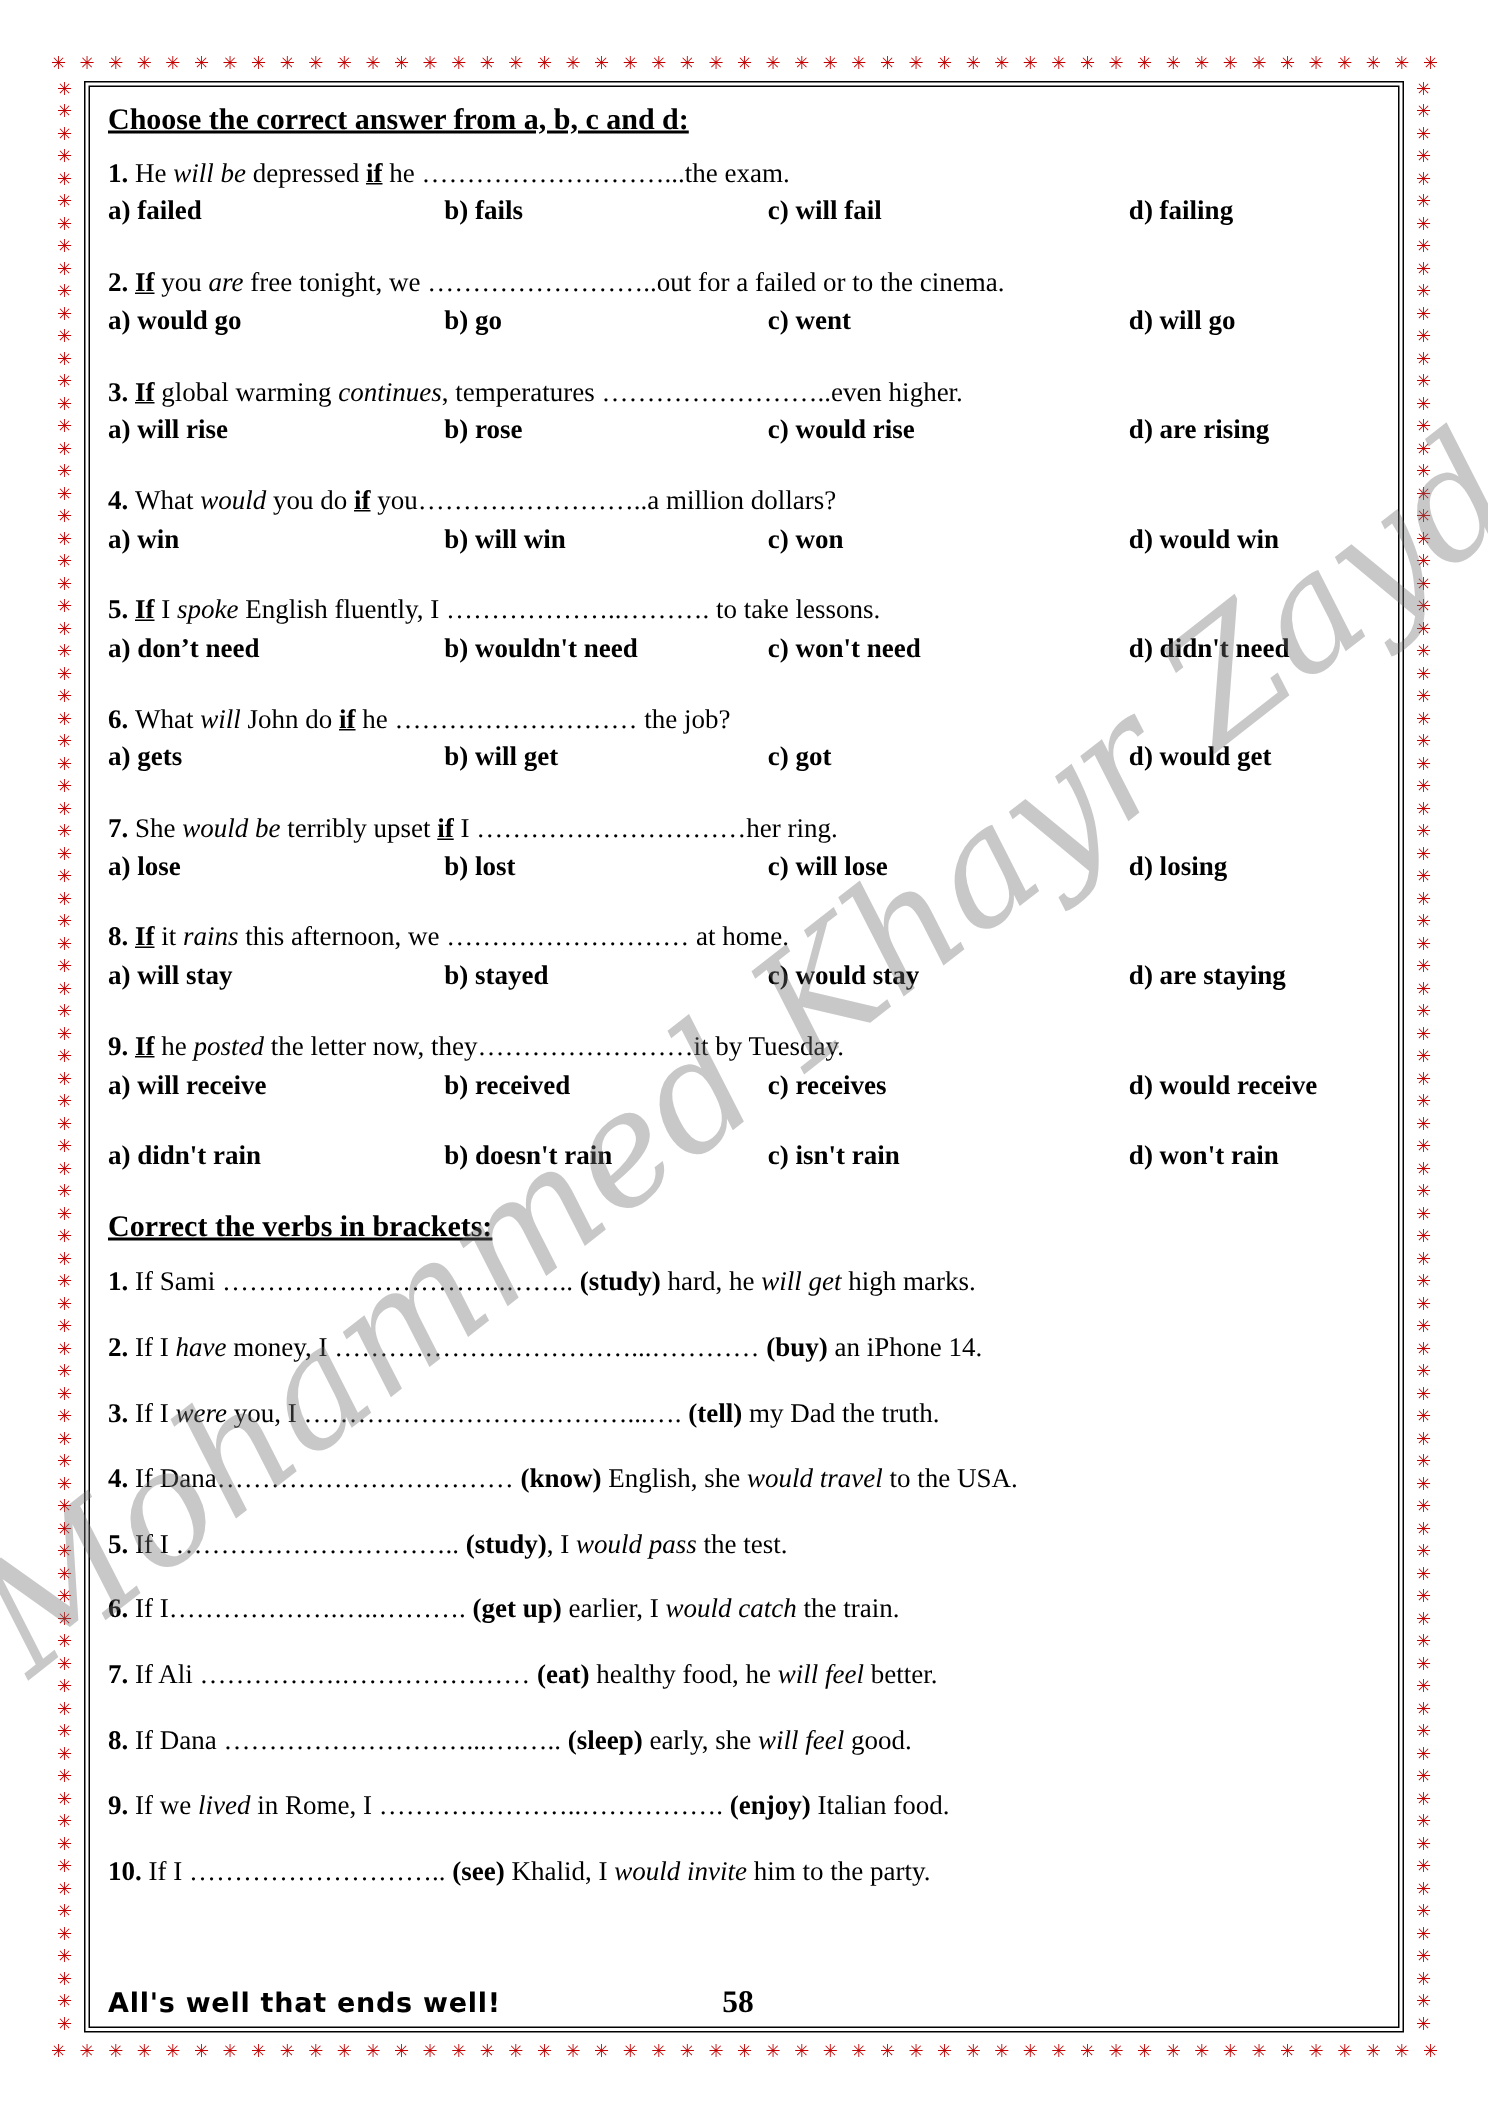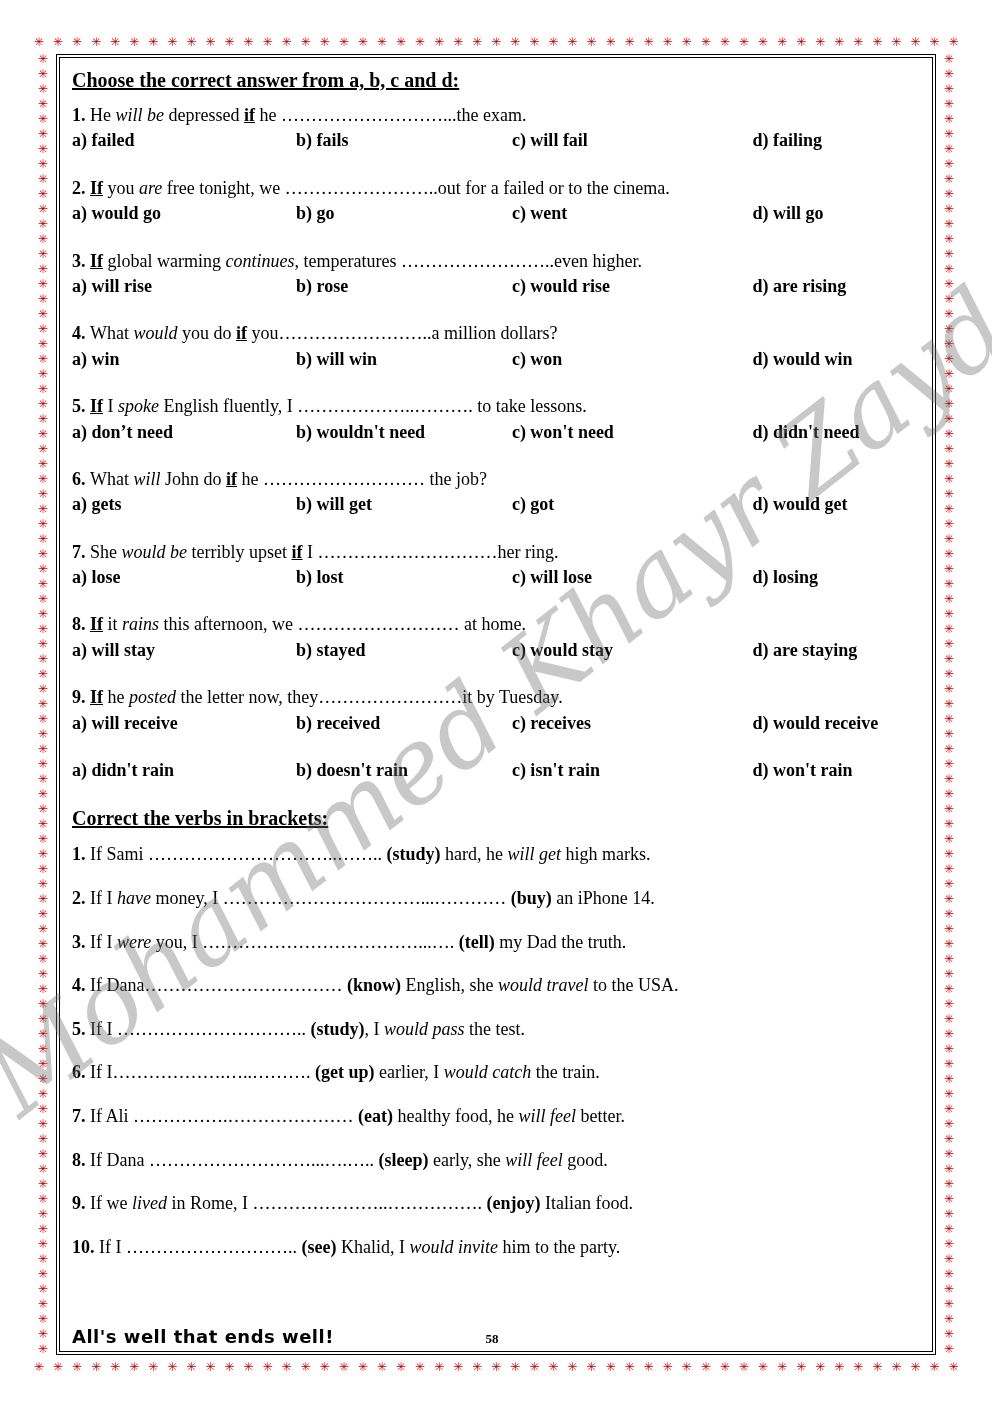--- a/index.html
+++ b/index.html
@@ -85,21 +85,21 @@
     align-items:baseline;
   }
   .motto {
     font-family:"DejaVu Sans", sans-serif;
     font-weight:bold;
     font-size:18px;
     letter-spacing:0.5px;
   }
   .pagenum {
     font-weight:bold;
-    font-size:13px;
+    font-size:21px;
     text-align:left;
   }
 </style>
 </head>
 <body>
 
 <div class="redline h top" style="color: rgb(196, 0, 0);">✳ ✳ ✳ ✳ ✳ ✳ ✳ ✳ ✳ ✳ ✳ ✳ ✳ ✳ ✳ ✳ ✳ ✳ ✳ ✳ ✳ ✳ ✳ ✳ ✳ ✳ ✳ ✳ ✳ ✳ ✳ ✳ ✳ ✳ ✳ ✳ ✳ ✳ ✳ ✳ ✳ ✳ ✳ ✳ ✳ ✳ ✳ ✳ ✳ ✳ ✳ ✳ ✳ ✳ ✳ ✳ ✳ ✳ ✳ ✳ ✳ ✳ ✳ ✳ ✳ ✳ ✳ ✳ ✳ ✳ ✳ ✳ ✳ ✳ ✳ ✳ ✳ ✳ ✳ ✳ ✳ ✳ ✳ ✳ ✳ ✳ ✳ ✳ ✳ ✳ ✳ ✳ ✳ ✳ ✳ ✳ ✳ ✳ ✳ ✳ ✳ ✳ ✳ ✳ ✳ ✳ ✳ ✳ ✳ ✳ ✳ ✳ ✳ ✳ ✳ ✳ ✳ ✳ ✳ ✳ ✳ ✳ ✳ ✳ ✳ ✳ ✳ ✳ ✳ ✳ ✳ ✳ ✳ ✳ ✳ ✳ ✳ ✳ ✳ ✳ </div>
 <div class="redline h bottom" style="color: rgb(196, 0, 0);">✳ ✳ ✳ ✳ ✳ ✳ ✳ ✳ ✳ ✳ ✳ ✳ ✳ ✳ ✳ ✳ ✳ ✳ ✳ ✳ ✳ ✳ ✳ ✳ ✳ ✳ ✳ ✳ ✳ ✳ ✳ ✳ ✳ ✳ ✳ ✳ ✳ ✳ ✳ ✳ ✳ ✳ ✳ ✳ ✳ ✳ ✳ ✳ ✳ ✳ ✳ ✳ ✳ ✳ ✳ ✳ ✳ ✳ ✳ ✳ ✳ ✳ ✳ ✳ ✳ ✳ ✳ ✳ ✳ ✳ ✳ ✳ ✳ ✳ ✳ ✳ ✳ ✳ ✳ ✳ ✳ ✳ ✳ ✳ ✳ ✳ ✳ ✳ ✳ ✳ ✳ ✳ ✳ ✳ ✳ ✳ ✳ ✳ ✳ ✳ ✳ ✳ ✳ ✳ ✳ ✳ ✳ ✳ ✳ ✳ ✳ ✳ ✳ ✳ ✳ ✳ ✳ ✳ ✳ ✳ ✳ ✳ ✳ ✳ ✳ ✳ ✳ ✳ ✳ ✳ ✳ ✳ ✳ ✳ ✳ ✳ ✳ ✳ ✳ ✳ </div>
 <div class="redline v left" style="color: rgb(196, 0, 0);">✳ ✳ ✳ ✳ ✳ ✳ ✳ ✳ ✳ ✳ ✳ ✳ ✳ ✳ ✳ ✳ ✳ ✳ ✳ ✳ ✳ ✳ ✳ ✳ ✳ ✳ ✳ ✳ ✳ ✳ ✳ ✳ ✳ ✳ ✳ ✳ ✳ ✳ ✳ ✳ ✳ ✳ ✳ ✳ ✳ ✳ ✳ ✳ ✳ ✳ ✳ ✳ ✳ ✳ ✳ ✳ ✳ ✳ ✳ ✳ ✳ ✳ ✳ ✳ ✳ ✳ ✳ ✳ ✳ ✳ ✳ ✳ ✳ ✳ ✳ ✳ ✳ ✳ ✳ ✳ ✳ ✳ ✳ ✳ ✳ ✳ ✳ ✳ ✳ ✳ ✳ ✳ ✳ ✳ ✳ ✳ ✳ ✳ ✳ ✳ ✳ ✳ ✳ ✳ ✳ ✳ ✳ ✳ ✳ ✳ ✳ ✳ ✳ ✳ ✳ ✳ ✳ ✳ ✳ ✳ ✳ ✳ ✳ ✳ ✳ ✳ ✳ ✳ ✳ ✳ ✳ ✳ ✳ ✳ ✳ ✳ ✳ ✳ ✳ ✳ </div>
 <div class="redline v right" style="color: rgb(196, 0, 0);">✳ ✳ ✳ ✳ ✳ ✳ ✳ ✳ ✳ ✳ ✳ ✳ ✳ ✳ ✳ ✳ ✳ ✳ ✳ ✳ ✳ ✳ ✳ ✳ ✳ ✳ ✳ ✳ ✳ ✳ ✳ ✳ ✳ ✳ ✳ ✳ ✳ ✳ ✳ ✳ ✳ ✳ ✳ ✳ ✳ ✳ ✳ ✳ ✳ ✳ ✳ ✳ ✳ ✳ ✳ ✳ ✳ ✳ ✳ ✳ ✳ ✳ ✳ ✳ ✳ ✳ ✳ ✳ ✳ ✳ ✳ ✳ ✳ ✳ ✳ ✳ ✳ ✳ ✳ ✳ ✳ ✳ ✳ ✳ ✳ ✳ ✳ ✳ ✳ ✳ ✳ ✳ ✳ ✳ ✳ ✳ ✳ ✳ ✳ ✳ ✳ ✳ ✳ ✳ ✳ ✳ ✳ ✳ ✳ ✳ ✳ ✳ ✳ ✳ ✳ ✳ ✳ ✳ ✳ ✳ ✳ ✳ ✳ ✳ ✳ ✳ ✳ ✳ ✳ ✳ ✳ ✳ ✳ ✳ ✳ ✳ ✳ ✳ ✳ ✳ </div>

